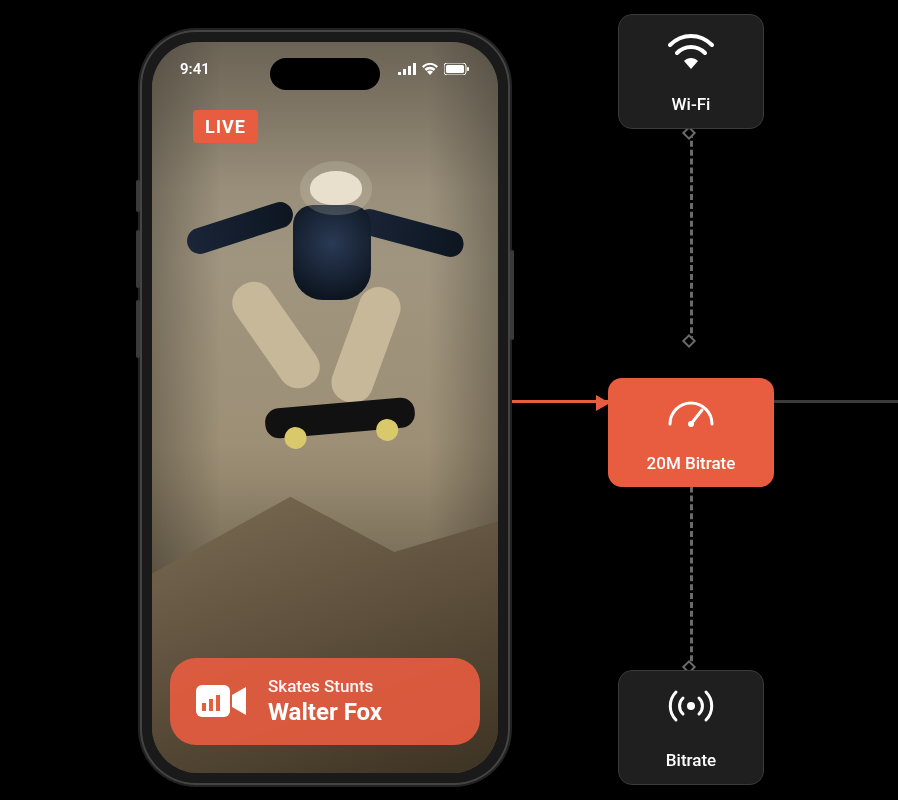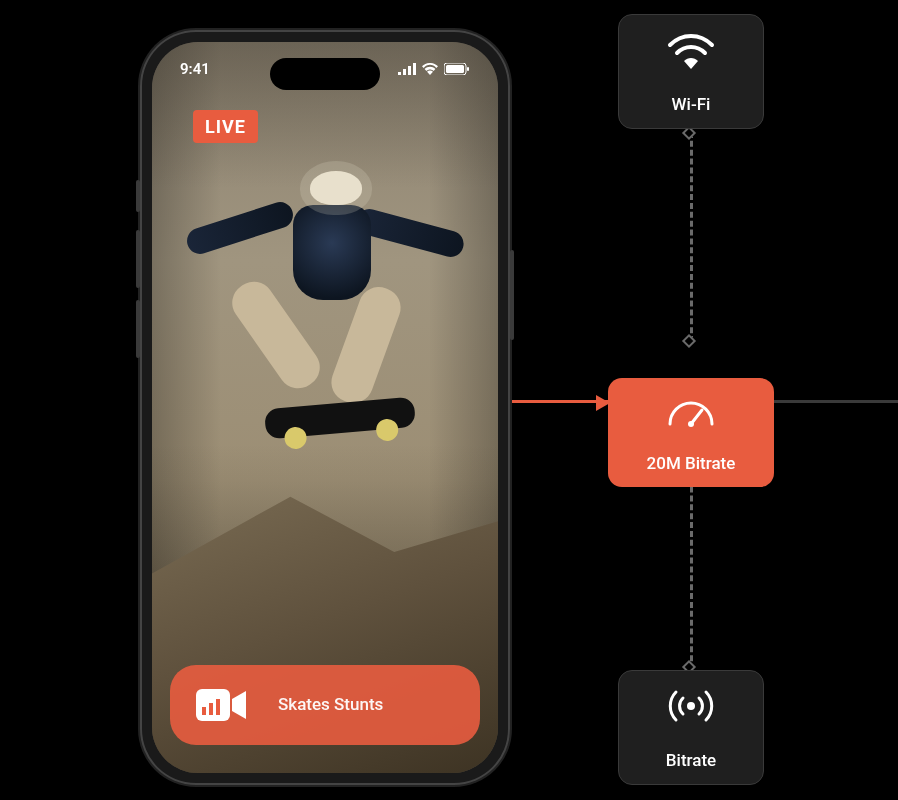--- a/index.html
+++ b/index.html
@@ -147,21 +147,21 @@
   }
 
   .bottom-pill {
     position: absolute;
     bottom: 28px; left: 18px; right: 18px;
     background: rgba(232,92,63,0.9);
     border-radius: 26px;
     padding: 18px 22px;
     display: flex;
     align-items: center;
-    gap: 28px;
+    gap: 18px;
     z-index: 3;
   }
   .cam-icon-wrap {
     width: 58px; height: 44px;
     display: flex; align-items: center; justify-content: center;
   }
   .pill-text { color: #fff; line-height: 1.25; }
   .pill-sub { font-size: 17px; font-weight: 500; opacity: 0.95; }
   .pill-title { font-size: 24px; font-weight: 700; }
 
@@ -309,20 +309,21 @@
         <svg width="54" height="40" viewBox="0 0 54 40">
           <rect x="2" y="4" width="34" height="32" rx="6" fill="#fff"></rect>
           <path d="M38 14 L52 6 V34 L38 26 Z" fill="#fff"></path>
           <rect x="8" y="22" width="4" height="8" fill="#e85c3f"></rect>
           <rect x="15" y="18" width="4" height="12" fill="#e85c3f"></rect>
           <rect x="22" y="14" width="4" height="16" fill="#e85c3f"></rect>
         </svg>
       </div>
       <div class="pill-text">
         <div class="pill-sub">Skates Stunts</div>
+        <div class="pill-title">Walter Fox</div>
       </div>
     </div>
   </div>
 </div>
 
 <div class="node node-dark node-wifi">
   <svg width="48" height="38" viewBox="0 0 48 38">
     <path d="M24 38 L17 30 C21 26 27 26 31 30 Z" fill="#fff"></path>
     <path d="M10 22 C18 14 30 14 38 22" fill="none" stroke="#fff" stroke-width="4" stroke-linecap="round"></path>
     <path d="M3 14 C15 2 33 2 45 14" fill="none" stroke="#fff" stroke-width="4" stroke-linecap="round"></path>

